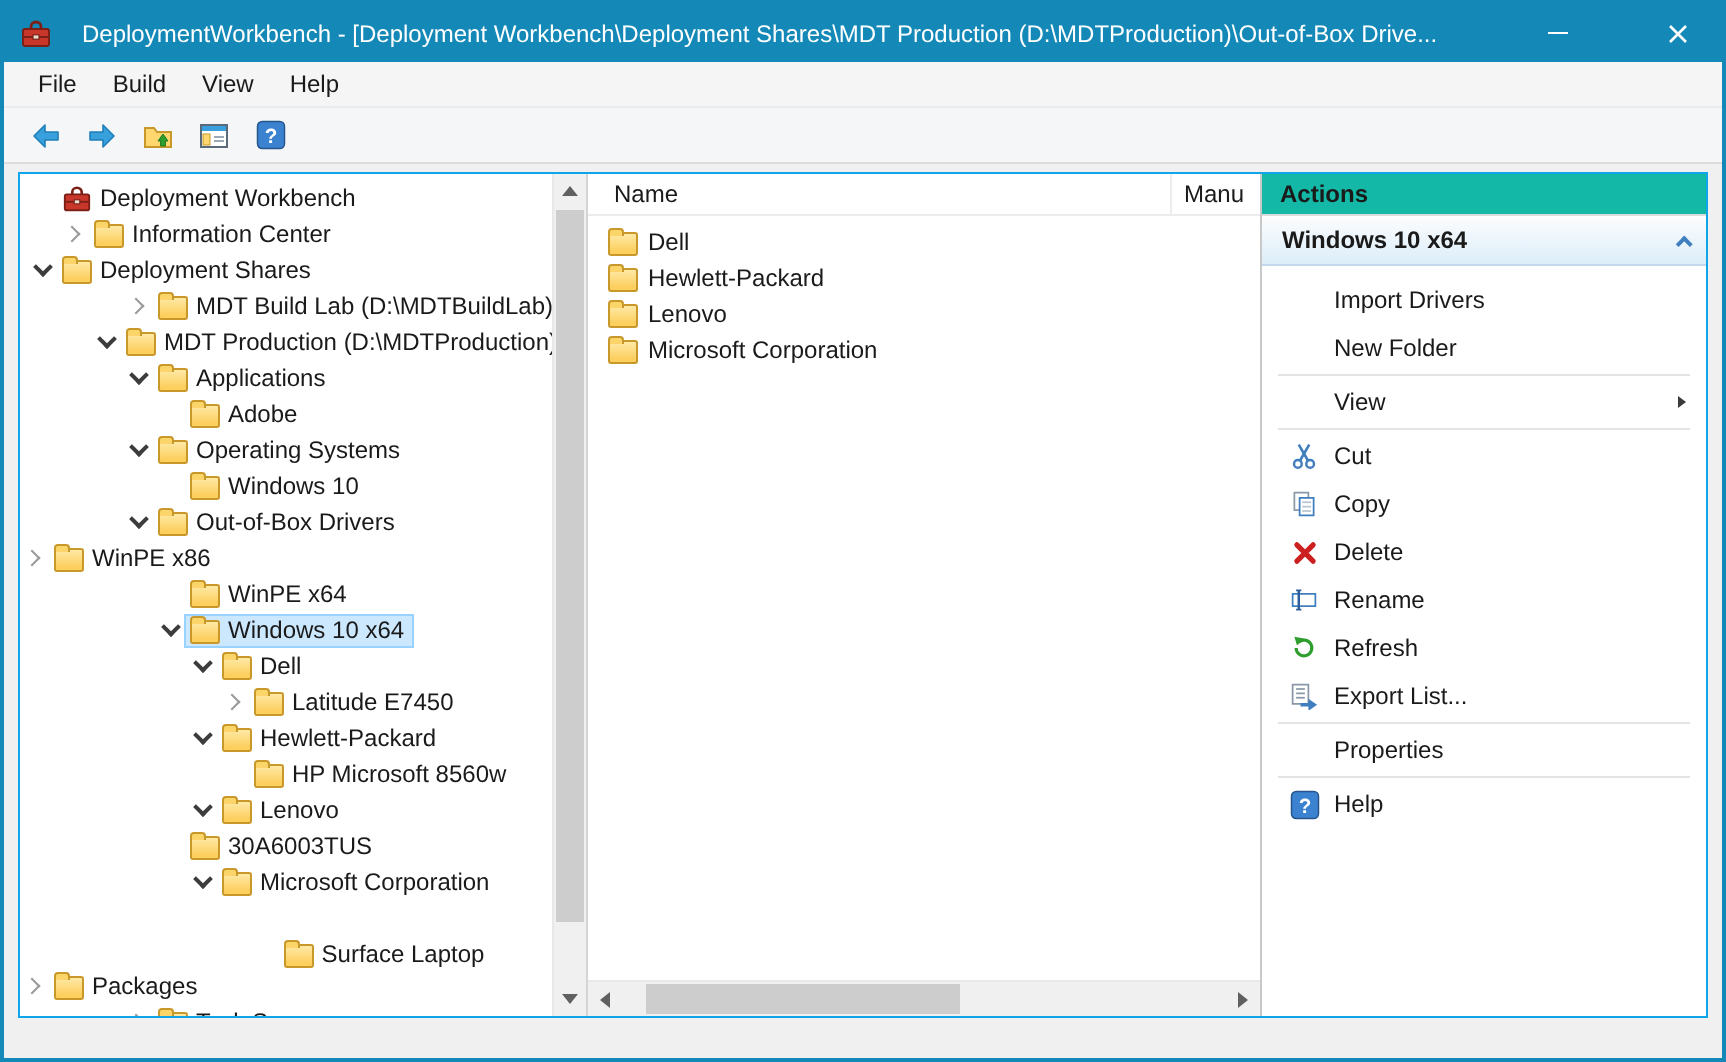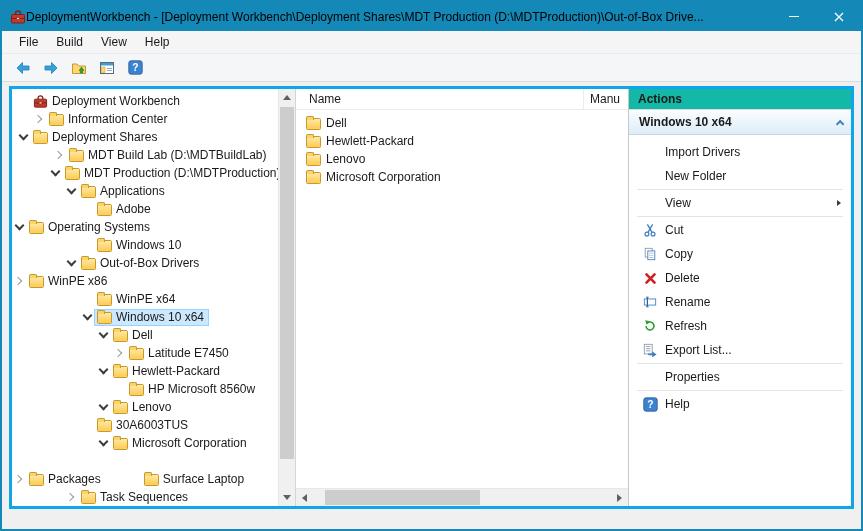--- a/index.html
+++ b/index.html
@@ -1,28 +1,28 @@
 <!DOCTYPE html>
 <html style="--titlebar: #1489b8; --sel-bg: #cce8ff; --sel-border: #99d1ff;"><head>
 <meta charset="utf-8">
 <style>
   :root{ --titlebar:#1489b8; --sel-bg:#cce8ff; --sel-border:#99d1ff; }
   *{margin:0;padding:0;box-sizing:border-box;}
   html,body{width:863px;height:531px;overflow:hidden;}
   body{font-family:"Liberation Sans","DejaVu Sans",sans-serif;font-size:12px;color:#1a1a1a;cursor:default;user-select:none;background:#fff;}
   .window{width:863px;height:531px;border:2px solid var(--titlebar);display:flex;flex-direction:column;background:#f0f0f0;}
-  .titlebar{flex:0 0 29px;background:var(--titlebar);color:#000000;display:flex;align-items:center;padding-left:8px;gap:0;}
+  .titlebar{flex:0 0 29px;background:var(--titlebar);color:#ffffff;display:flex;align-items:center;padding-left:8px;gap:15px;}
   .title{flex:1;white-space:nowrap;overflow:hidden;font-size:12px;}
   .caption-btn{width:45px;height:29px;display:flex;align-items:center;justify-content:center;flex:none;}
   .min-glyph{width:10px;height:1px;background:#fff;display:block;}
   .menubar{flex:0 0 23px;background:#f5f5f5;display:flex;align-items:stretch;padding-left:8px;border-bottom:1px solid #ebebeb;}
   .menu-item{padding:0 9px;display:flex;align-items:center;}
   .toolbar{flex:0 0 28px;background:#f5f6f7;border-bottom:1px solid #dcdcdc;display:flex;align-items:center;padding-left:8px;gap:2px;}
   .tool-btn{width:26px;height:24px;display:flex;align-items:center;justify-content:center;flex:none;}
-  .main{flex:1;display:flex;margin:4px 7px 0 7px;border:3px solid #0ea5e9;background:#fff;min-height:0;}
+  .main{flex:1;display:flex;margin:4px 7px 0 7px;border:1px solid #0ea5e9;background:#fff;min-height:0;}
   .bottom-strip{flex:0 0 20px;}
   
   .tree-pane{flex:0 0 284px;display:flex;border-right:1px solid #d4d4d4;min-width:0;}
   .tree{flex:1;overflow:hidden;padding-top:3px;}
   .tree-row{height:18px;display:flex;align-items:center;white-space:nowrap;}
   .exp{width:14px;height:18px;flex:none;display:flex;align-items:center;justify-content:center;}
   .exp.collapsed::before{content:"";width:5px;height:5px;border-top:1px solid #9a9a9a;border-right:1px solid #9a9a9a;transform:rotate(45deg);margin-left:-2px;}
   .exp.expanded::before{content:"";width:5px;height:5px;border-top:2px solid #3c3c3c;border-right:2px solid #3c3c3c;transform:rotate(135deg);margin-top:-3px;}
   .row-content{display:inline-flex;align-items:center;gap:4px;padding:1px 4px 1px 2px;border:1px solid transparent;height:17px;}
   .tree-row.selected .row-content{background:var(--sel-bg);border-color:var(--sel-border);}
@@ -163,21 +163,21 @@
               <span class="tree-label">Information Center</span>
             </span>
           </div>
           <div class="tree-row" style="padding-left: 4px;">
             <span class="exp expanded"></span>
             <span class="row-content">
               <span class="icon-folder"></span>
               <span class="tree-label">Deployment Shares</span>
             </span>
           </div>
-          <div class="tree-row" style="padding-left: 40px; text-align: right;">
+          <div class="tree-row" style="padding-left: 52px; text-align: right;">
             <span class="exp collapsed"></span>
             <span class="row-content">
               <span class="icon-folder"></span>
               <span class="tree-label">MDT Build Lab (D:\MDTBuildLab)</span>
             </span>
           </div>
           <div class="tree-row" style="padding-left: 36px;">
             <span class="exp expanded"></span>
             <span class="row-content">
               <span class="icon-folder"></span>
@@ -191,119 +191,119 @@
               <span class="tree-label">Applications</span>
             </span>
           </div>
           <div class="tree-row" style="padding-left: 68px;">
             <span class="exp none"></span>
             <span class="row-content">
               <span class="icon-folder"></span>
               <span class="tree-label">Adobe</span>
             </span>
           </div>
+          <div class="tree-row" style="padding-left: 52px;">
+            <span class="exp expanded"></span>
+            <span class="row-content">
+              <span class="icon-folder"></span>
+              <span class="tree-label">Operating Systems</span>
+            </span>
+          </div>
+          <div class="tree-row" style="padding-left: 68px;">
+            <span class="exp none"></span>
+            <span class="row-content">
+              <span class="icon-folder"></span>
+              <span class="tree-label">Windows 10</span>
+            </span>
+          </div>
+          <div class="tree-row" style="padding-left: 52px;">
+            <span class="exp expanded"></span>
+            <span class="row-content">
+              <span class="icon-folder"></span>
+              <span class="tree-label">Out-of-Box Drivers</span>
+            </span>
+          </div>
           <div class="tree-row" style="">
-            <span class="exp expanded"></span>
-            <span class="row-content">
-              <span class="icon-folder"></span>
-              <span class="tree-label">Operating Systems</span>
+            <span class="exp collapsed"></span>
+            <span class="row-content">
+              <span class="icon-folder"></span>
+              <span class="tree-label">WinPE x86</span>
             </span>
           </div>
           <div class="tree-row" style="padding-left: 68px;">
             <span class="exp none"></span>
             <span class="row-content">
               <span class="icon-folder"></span>
-              <span class="tree-label">Windows 10</span>
-            </span>
-          </div>
-          <div class="tree-row" style="padding-left: 52px;">
-            <span class="exp expanded"></span>
-            <span class="row-content">
-              <span class="icon-folder"></span>
-              <span class="tree-label">Out-of-Box Drivers</span>
-            </span>
-          </div>
-          <div class="tree-row" style="">
-            <span class="exp collapsed"></span>
-            <span class="row-content">
-              <span class="icon-folder"></span>
-              <span class="tree-label">WinPE x86</span>
+              <span class="tree-label">WinPE x64</span>
+            </span>
+          </div>
+          <div class="tree-row selected" style="padding-left: 68px;">
+            <span class="exp expanded"></span>
+            <span class="row-content">
+              <span class="icon-folder"></span>
+              <span class="tree-label">Windows 10 x64</span>
+            </span>
+          </div>
+          <div class="tree-row" style="padding-left: 84px;">
+            <span class="exp expanded"></span>
+            <span class="row-content">
+              <span class="icon-folder"></span>
+              <span class="tree-label">Dell</span>
+            </span>
+          </div>
+          <div class="tree-row" style="padding-left: 100px;">
+            <span class="exp collapsed"></span>
+            <span class="row-content">
+              <span class="icon-folder"></span>
+              <span class="tree-label">Latitude E7450</span>
+            </span>
+          </div>
+          <div class="tree-row" style="padding-left: 84px;">
+            <span class="exp expanded"></span>
+            <span class="row-content">
+              <span class="icon-folder"></span>
+              <span class="tree-label">Hewlett-Packard</span>
+            </span>
+          </div>
+          <div class="tree-row" style="padding-left: 100px;">
+            <span class="exp none"></span>
+            <span class="row-content">
+              <span class="icon-folder"></span>
+              <span class="tree-label">HP Microsoft 8560w</span>
+            </span>
+          </div>
+          <div class="tree-row" style="padding-left: 84px;">
+            <span class="exp expanded"></span>
+            <span class="row-content">
+              <span class="icon-folder"></span>
+              <span class="tree-label">Lenovo</span>
             </span>
           </div>
           <div class="tree-row" style="padding-left: 68px;">
             <span class="exp none"></span>
             <span class="row-content">
               <span class="icon-folder"></span>
-              <span class="tree-label">WinPE x64</span>
-            </span>
-          </div>
-          <div class="tree-row selected" style="padding-left: 68px;">
-            <span class="exp expanded"></span>
-            <span class="row-content">
-              <span class="icon-folder"></span>
-              <span class="tree-label">Windows 10 x64</span>
+              <span class="tree-label">30A6003TUS</span>
             </span>
           </div>
           <div class="tree-row" style="padding-left: 84px;">
             <span class="exp expanded"></span>
             <span class="row-content">
               <span class="icon-folder"></span>
-              <span class="tree-label">Dell</span>
-            </span>
-          </div>
-          <div class="tree-row" style="padding-left: 100px;">
-            <span class="exp collapsed"></span>
-            <span class="row-content">
-              <span class="icon-folder"></span>
-              <span class="tree-label">Latitude E7450</span>
-            </span>
-          </div>
-          <div class="tree-row" style="padding-left: 84px;">
-            <span class="exp expanded"></span>
-            <span class="row-content">
-              <span class="icon-folder"></span>
-              <span class="tree-label">Hewlett-Packard</span>
-            </span>
-          </div>
-          <div class="tree-row" style="padding-left: 100px;">
-            <span class="exp none"></span>
-            <span class="row-content">
-              <span class="icon-folder"></span>
-              <span class="tree-label">HP Microsoft 8560w</span>
-            </span>
-          </div>
-          <div class="tree-row" style="padding-left: 84px;">
-            <span class="exp expanded"></span>
-            <span class="row-content">
-              <span class="icon-folder"></span>
-              <span class="tree-label">Lenovo</span>
-            </span>
-          </div>
-          <div class="tree-row" style="padding-left: 68px;">
-            <span class="exp none"></span>
-            <span class="row-content">
-              <span class="icon-folder"></span>
-              <span class="tree-label">30A6003TUS</span>
-            </span>
-          </div>
-          <div class="tree-row" style="padding-left: 84px;">
-            <span class="exp expanded"></span>
-            <span class="row-content">
-              <span class="icon-folder"></span>
               <span class="tree-label">Microsoft Corporation</span>
             </span>
           </div>
           <div class="tree-row" style="padding-left: 100px; flex-direction: column;">
             <span class="exp none"></span>
             <span class="row-content">
               <span class="icon-folder"></span>
               <span class="tree-label">Surface Laptop</span>
             </span>
           </div>
-          <div class="tree-row" style="">
+          <div class="tree-row" style=" margin-top: 16px;">
             <span class="exp collapsed"></span>
             <span class="row-content">
               <span class="icon-folder"></span>
               <span class="tree-label">Packages</span>
             </span>
           </div>
           <div class="tree-row" style="padding-left: 52px;">
             <span class="exp collapsed"></span>
             <span class="row-content">
               <span class="icon-folder"></span>

